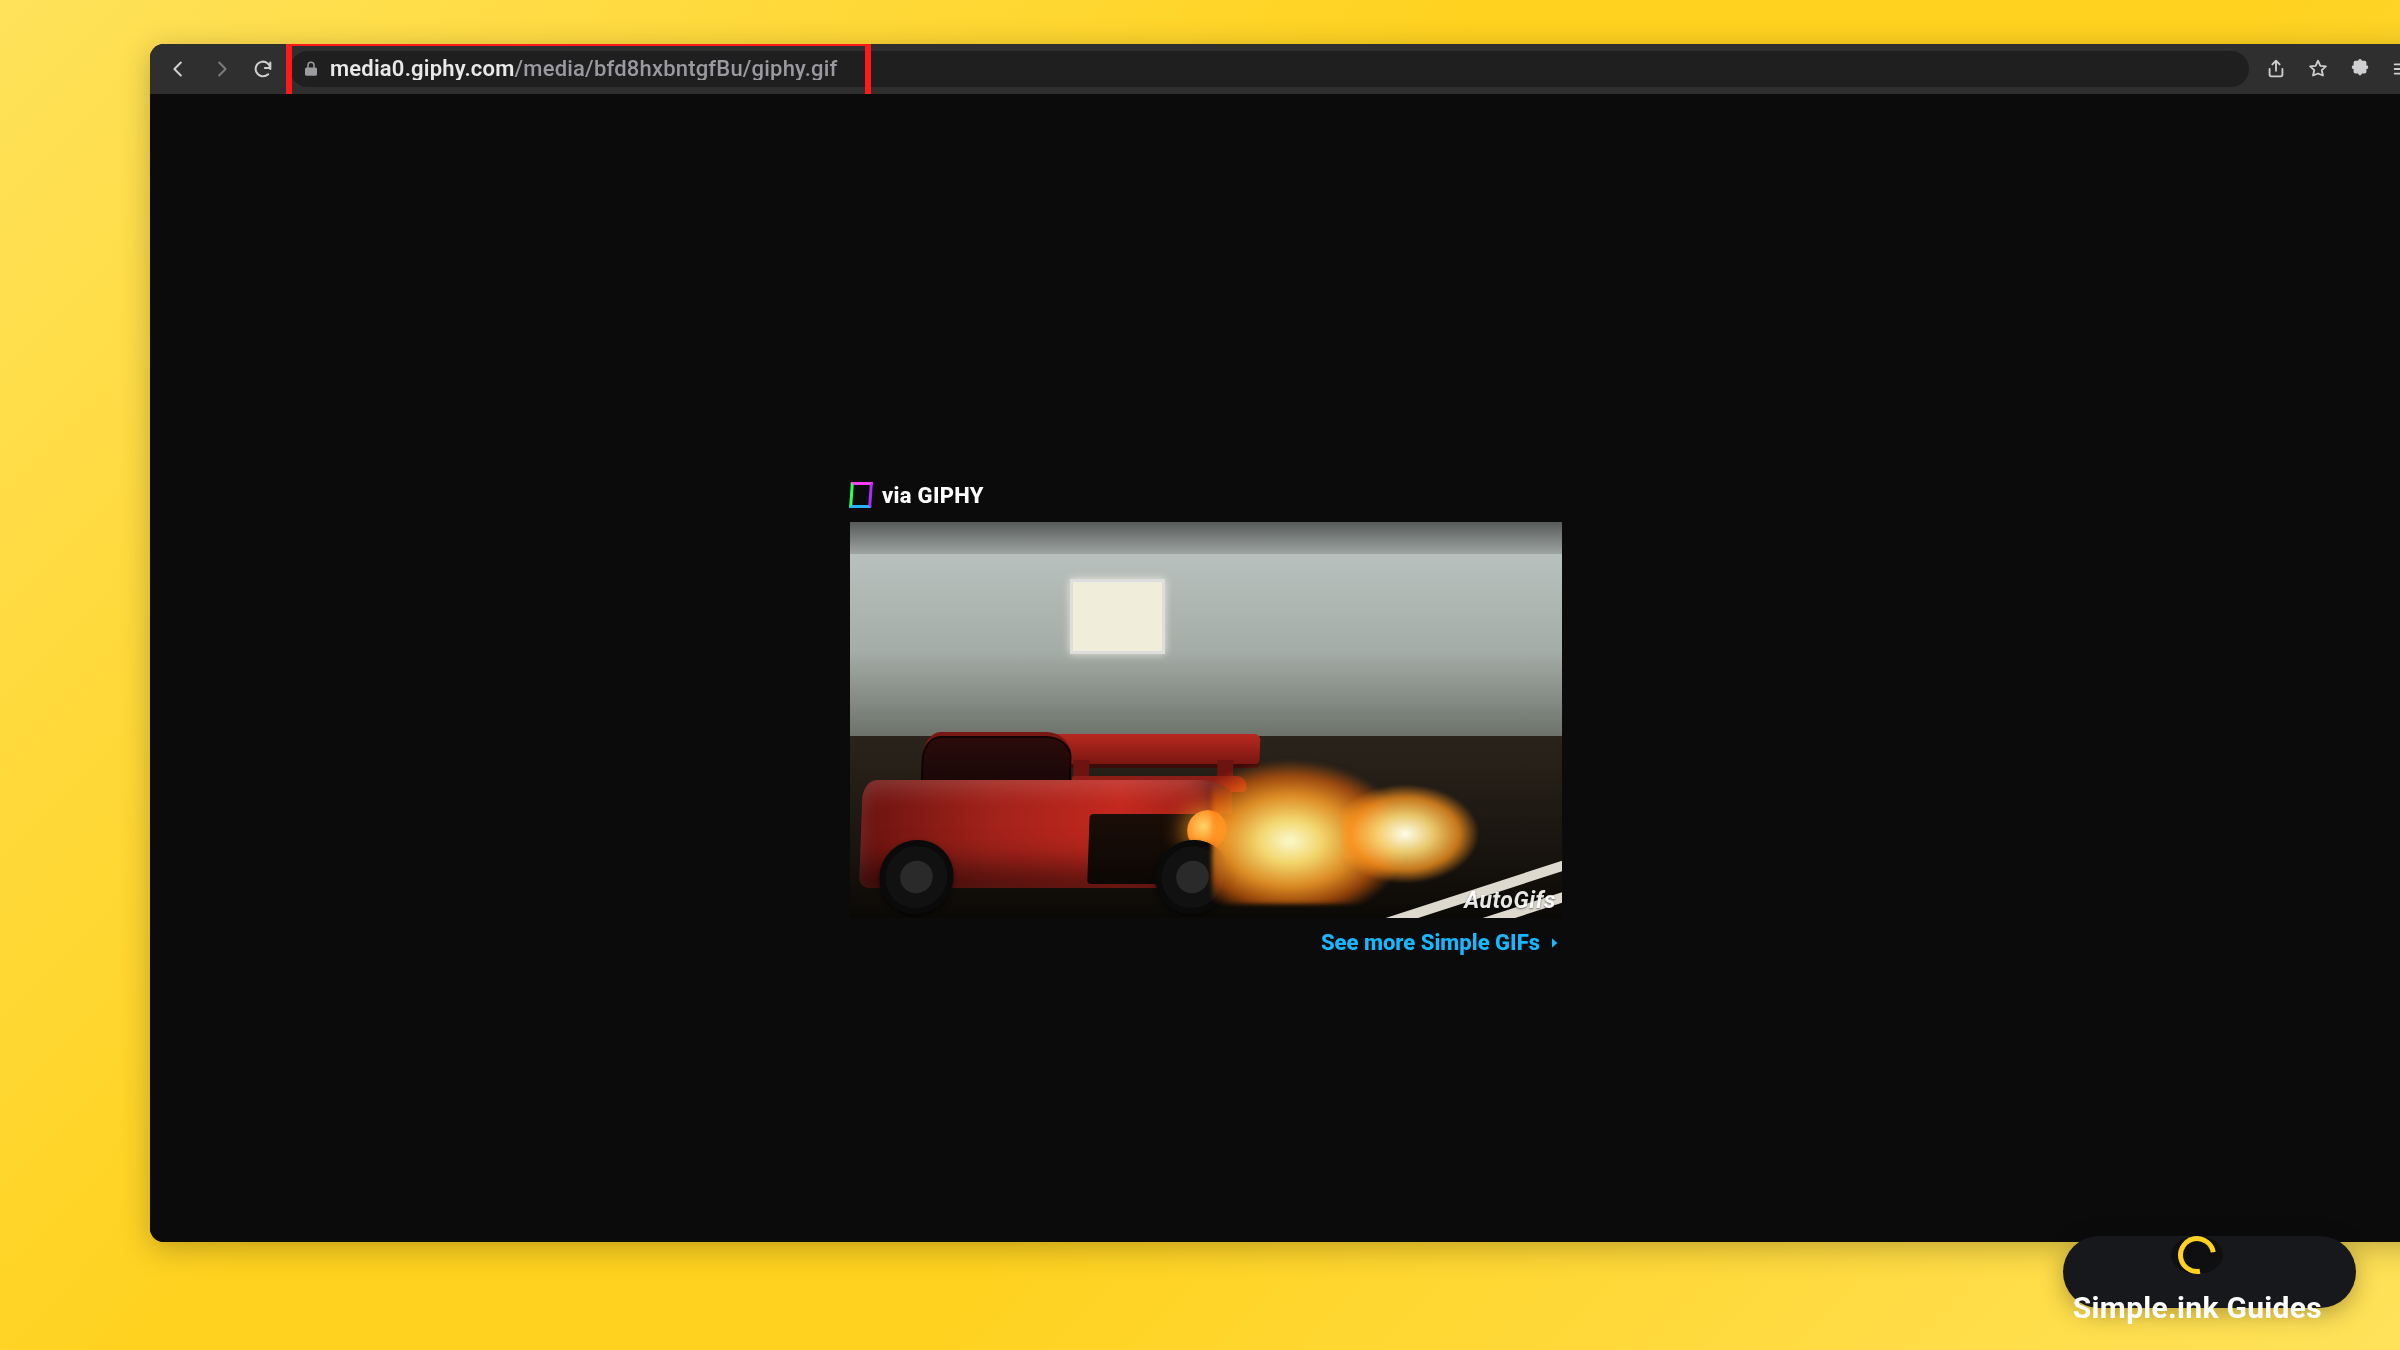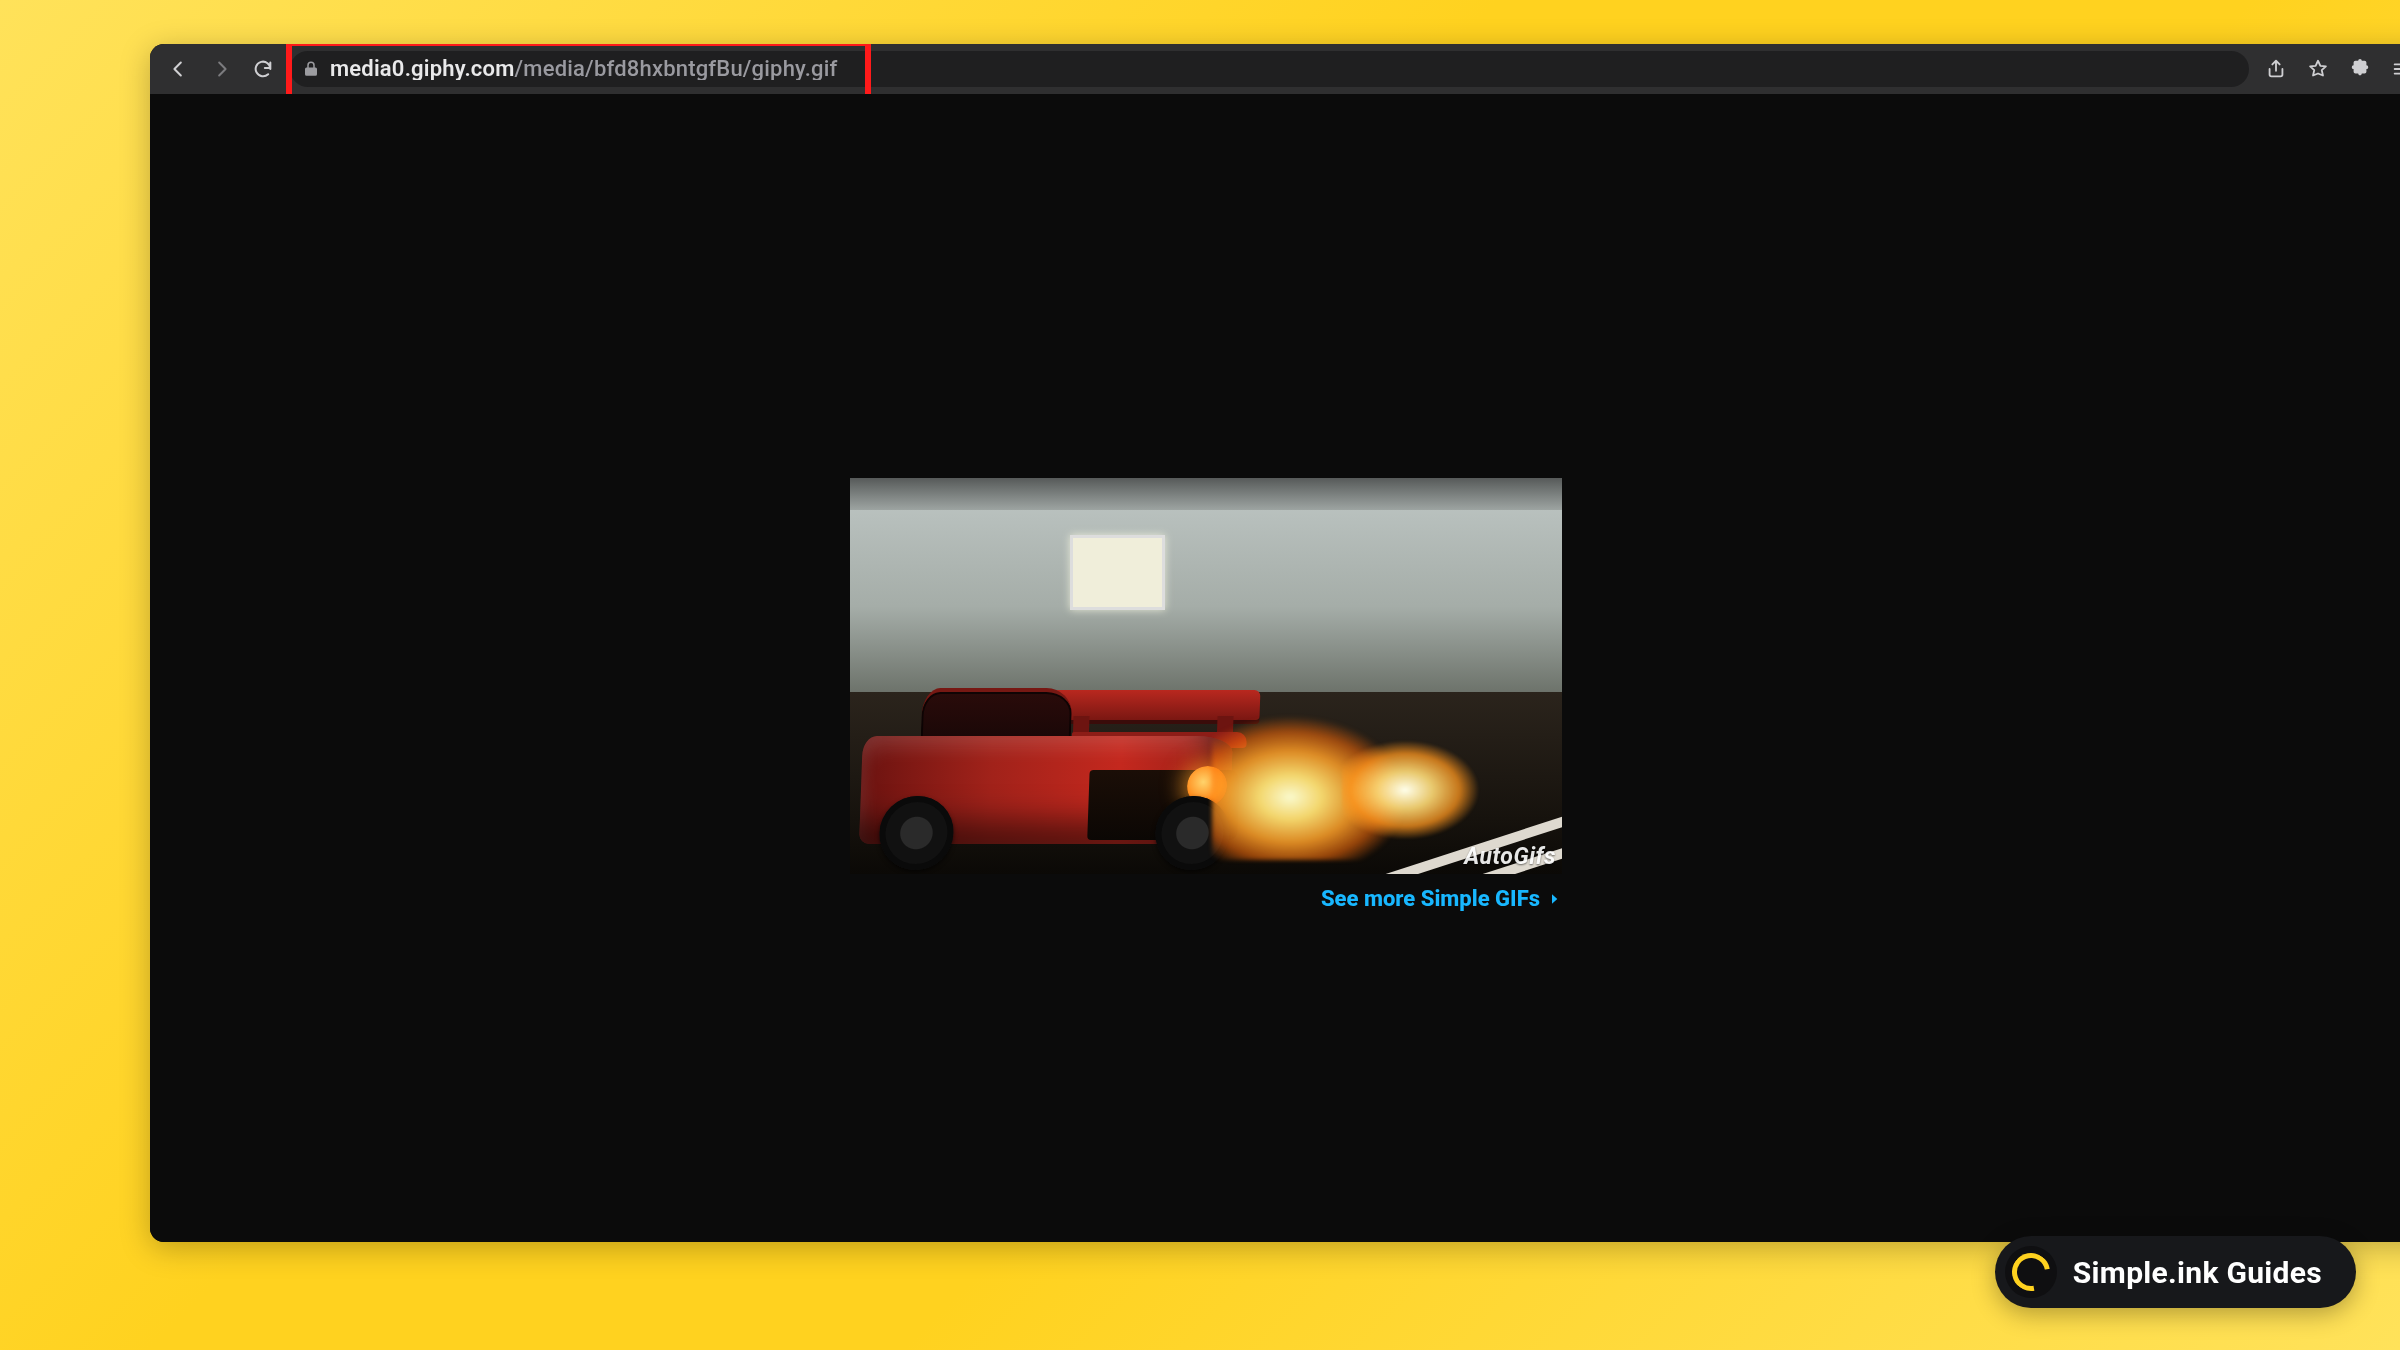--- a/index.html
+++ b/index.html
@@ -255,20 +255,21 @@
   .simpleink {
     position:absolute;
     right: 44px; bottom: 42px;
     height: 72px;
     padding: 0 34px 0 10px;
     display:flex; align-items:center; gap:16px;
     background:#17181b;
     color:#fff;
     border-radius: 44px;
     box-shadow: 0 6px 24px rgba(0,0,0,.3);
+    flex-direction: column;
   }
   .simpleink .badge{
     width:52px; height:52px; border-radius:50%;
     display:flex; align-items:center; justify-content:center;
     background:#0f0f11;
   }
   .simpleink .badge .ring{
     width:38px; height:38px; border-radius:50%;
     border:5px solid #ffd21f;
     border-right-color: transparent;
@@ -347,20 +348,24 @@
             </svg>
         </div>
       </div>
 
       <div class="highlight-box"></div>
     </div>
 
     <div class="viewport">
 
       <div class="gif-wrap">
+        <div class="via">
+          <span class="giphy-logo"></span>
+          <span>via GIPHY</span>
+        </div>
 
         <div class="gif">
           <div class="scene-sky"></div>
           <div class="tunnel-top"></div>
           <div class="light-panel"></div>
           <div class="rail">
               <span class="glint"></span>
             </div>
           <div class="scene-road"></div>
           <div class="lane-line"></div>

